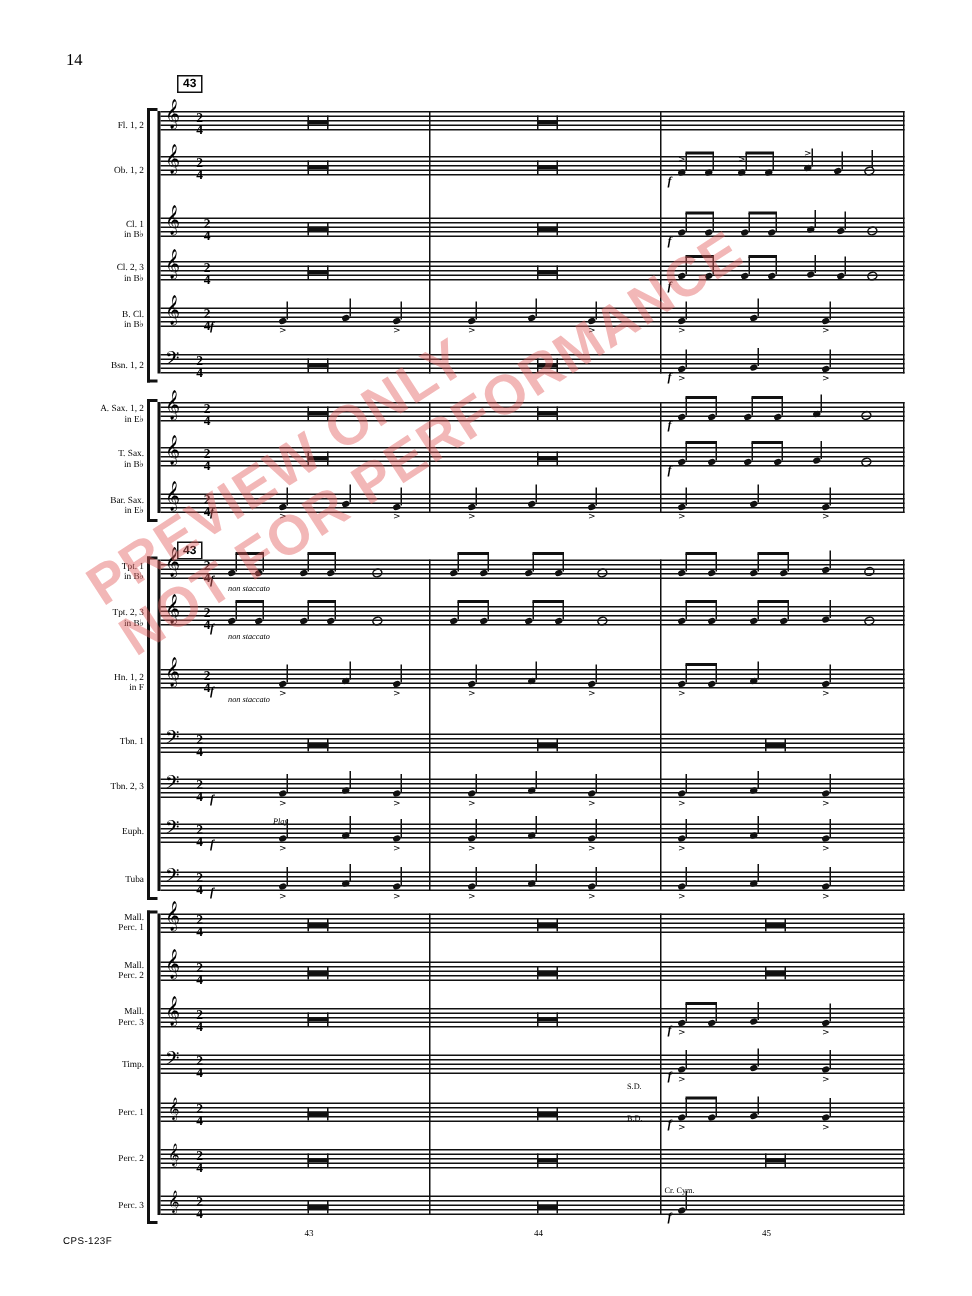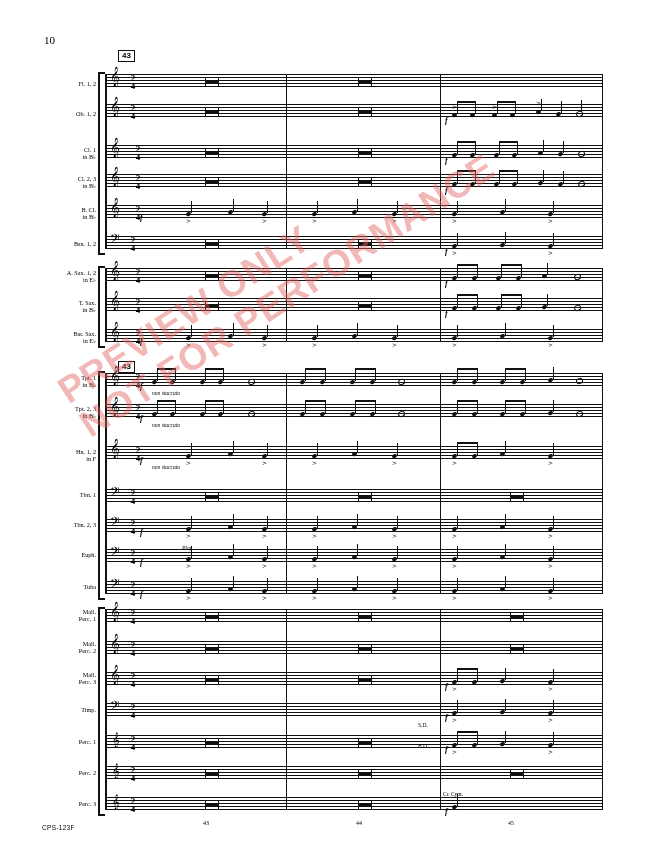--- a/index.html
+++ b/index.html
@@ -54,21 +54,21 @@
   .watermark{position:absolute;left:120px;top:230px;width:430px;height:380px;
     font-family:"Liberation Sans",sans-serif;font-weight:bold;font-size:37px;
     color:rgba(226,96,96,0.45);transform:rotate(-33deg);letter-spacing:1px;line-height:40px;
     pointer-events:none;white-space:nowrap;}
 </style>
 </head>
 <body>
 
 <div class="page">
 
-  <div class="page-number">10</div>
+  <div class="page-number">14</div>
   <div class="catalog">CPS-123F</div>
 
   <div class="instr-label" style="left:34px;top:80px;">
     <span>Fl. 1, 2</span>
     <span class="l2"></span>
   </div>
   <div class="staff" style="top:74px;">
     <div class="line"></div>
       <div class="line"></div>
       <div class="line"></div>

